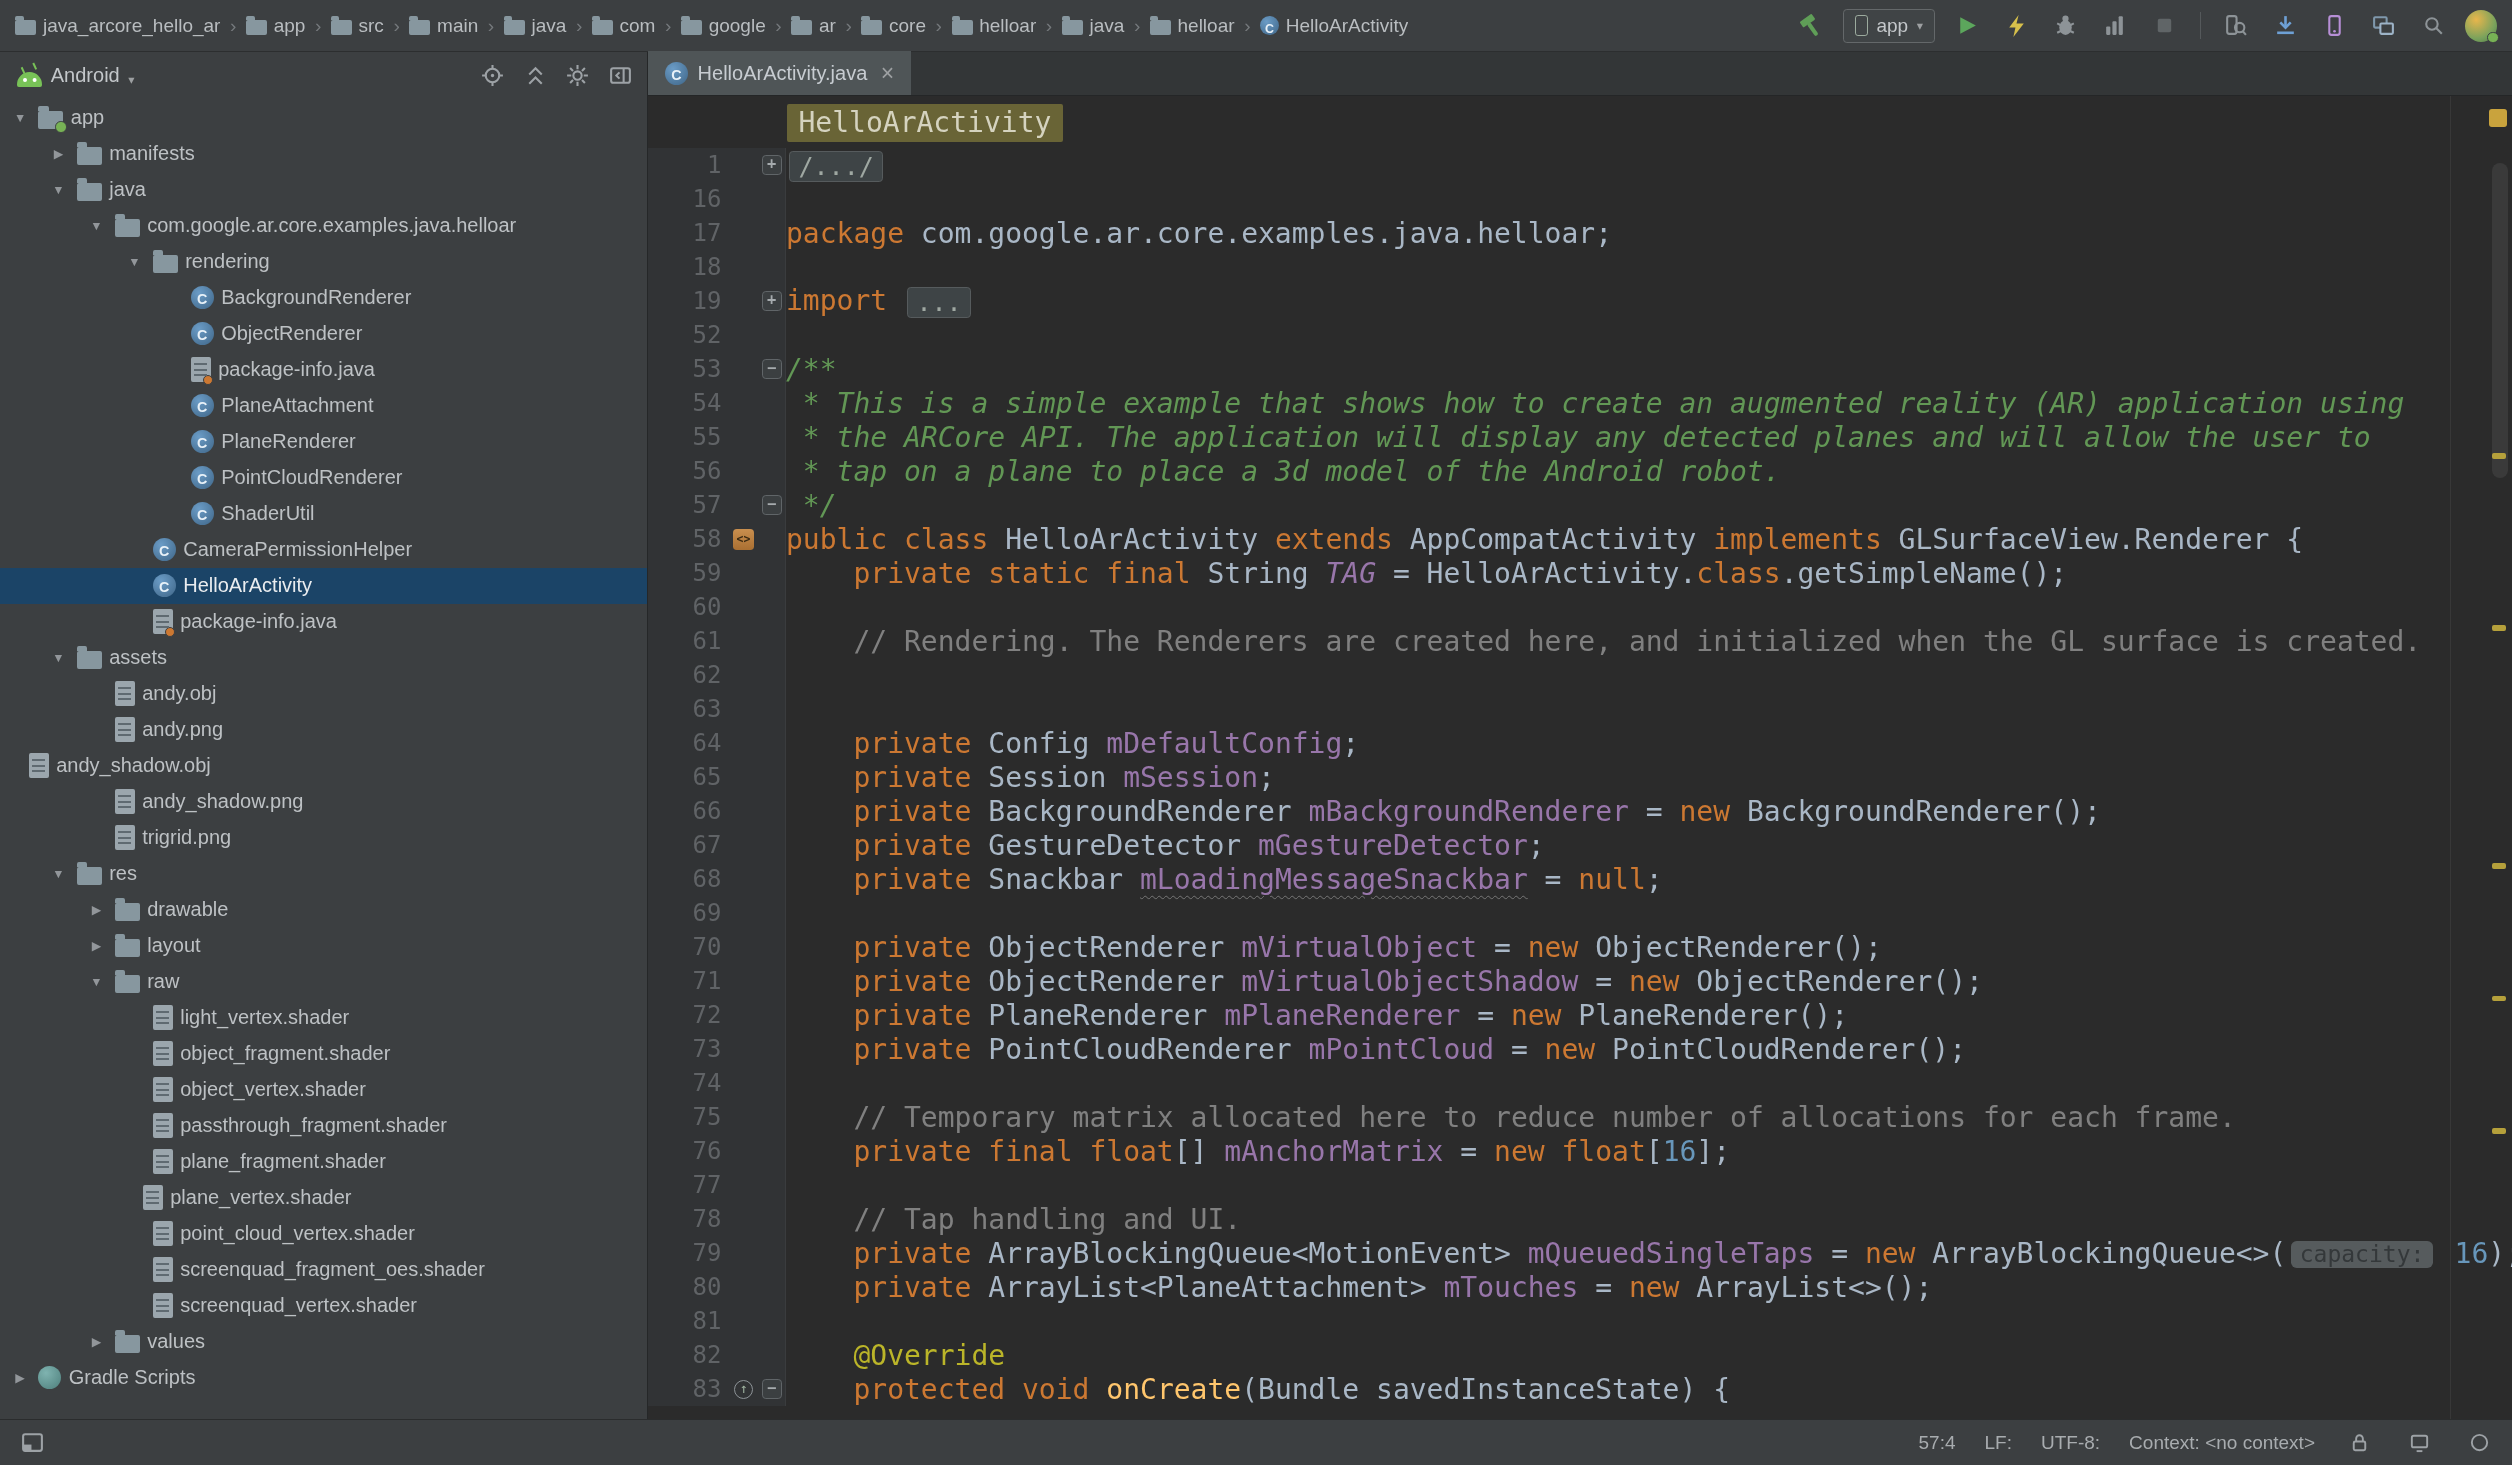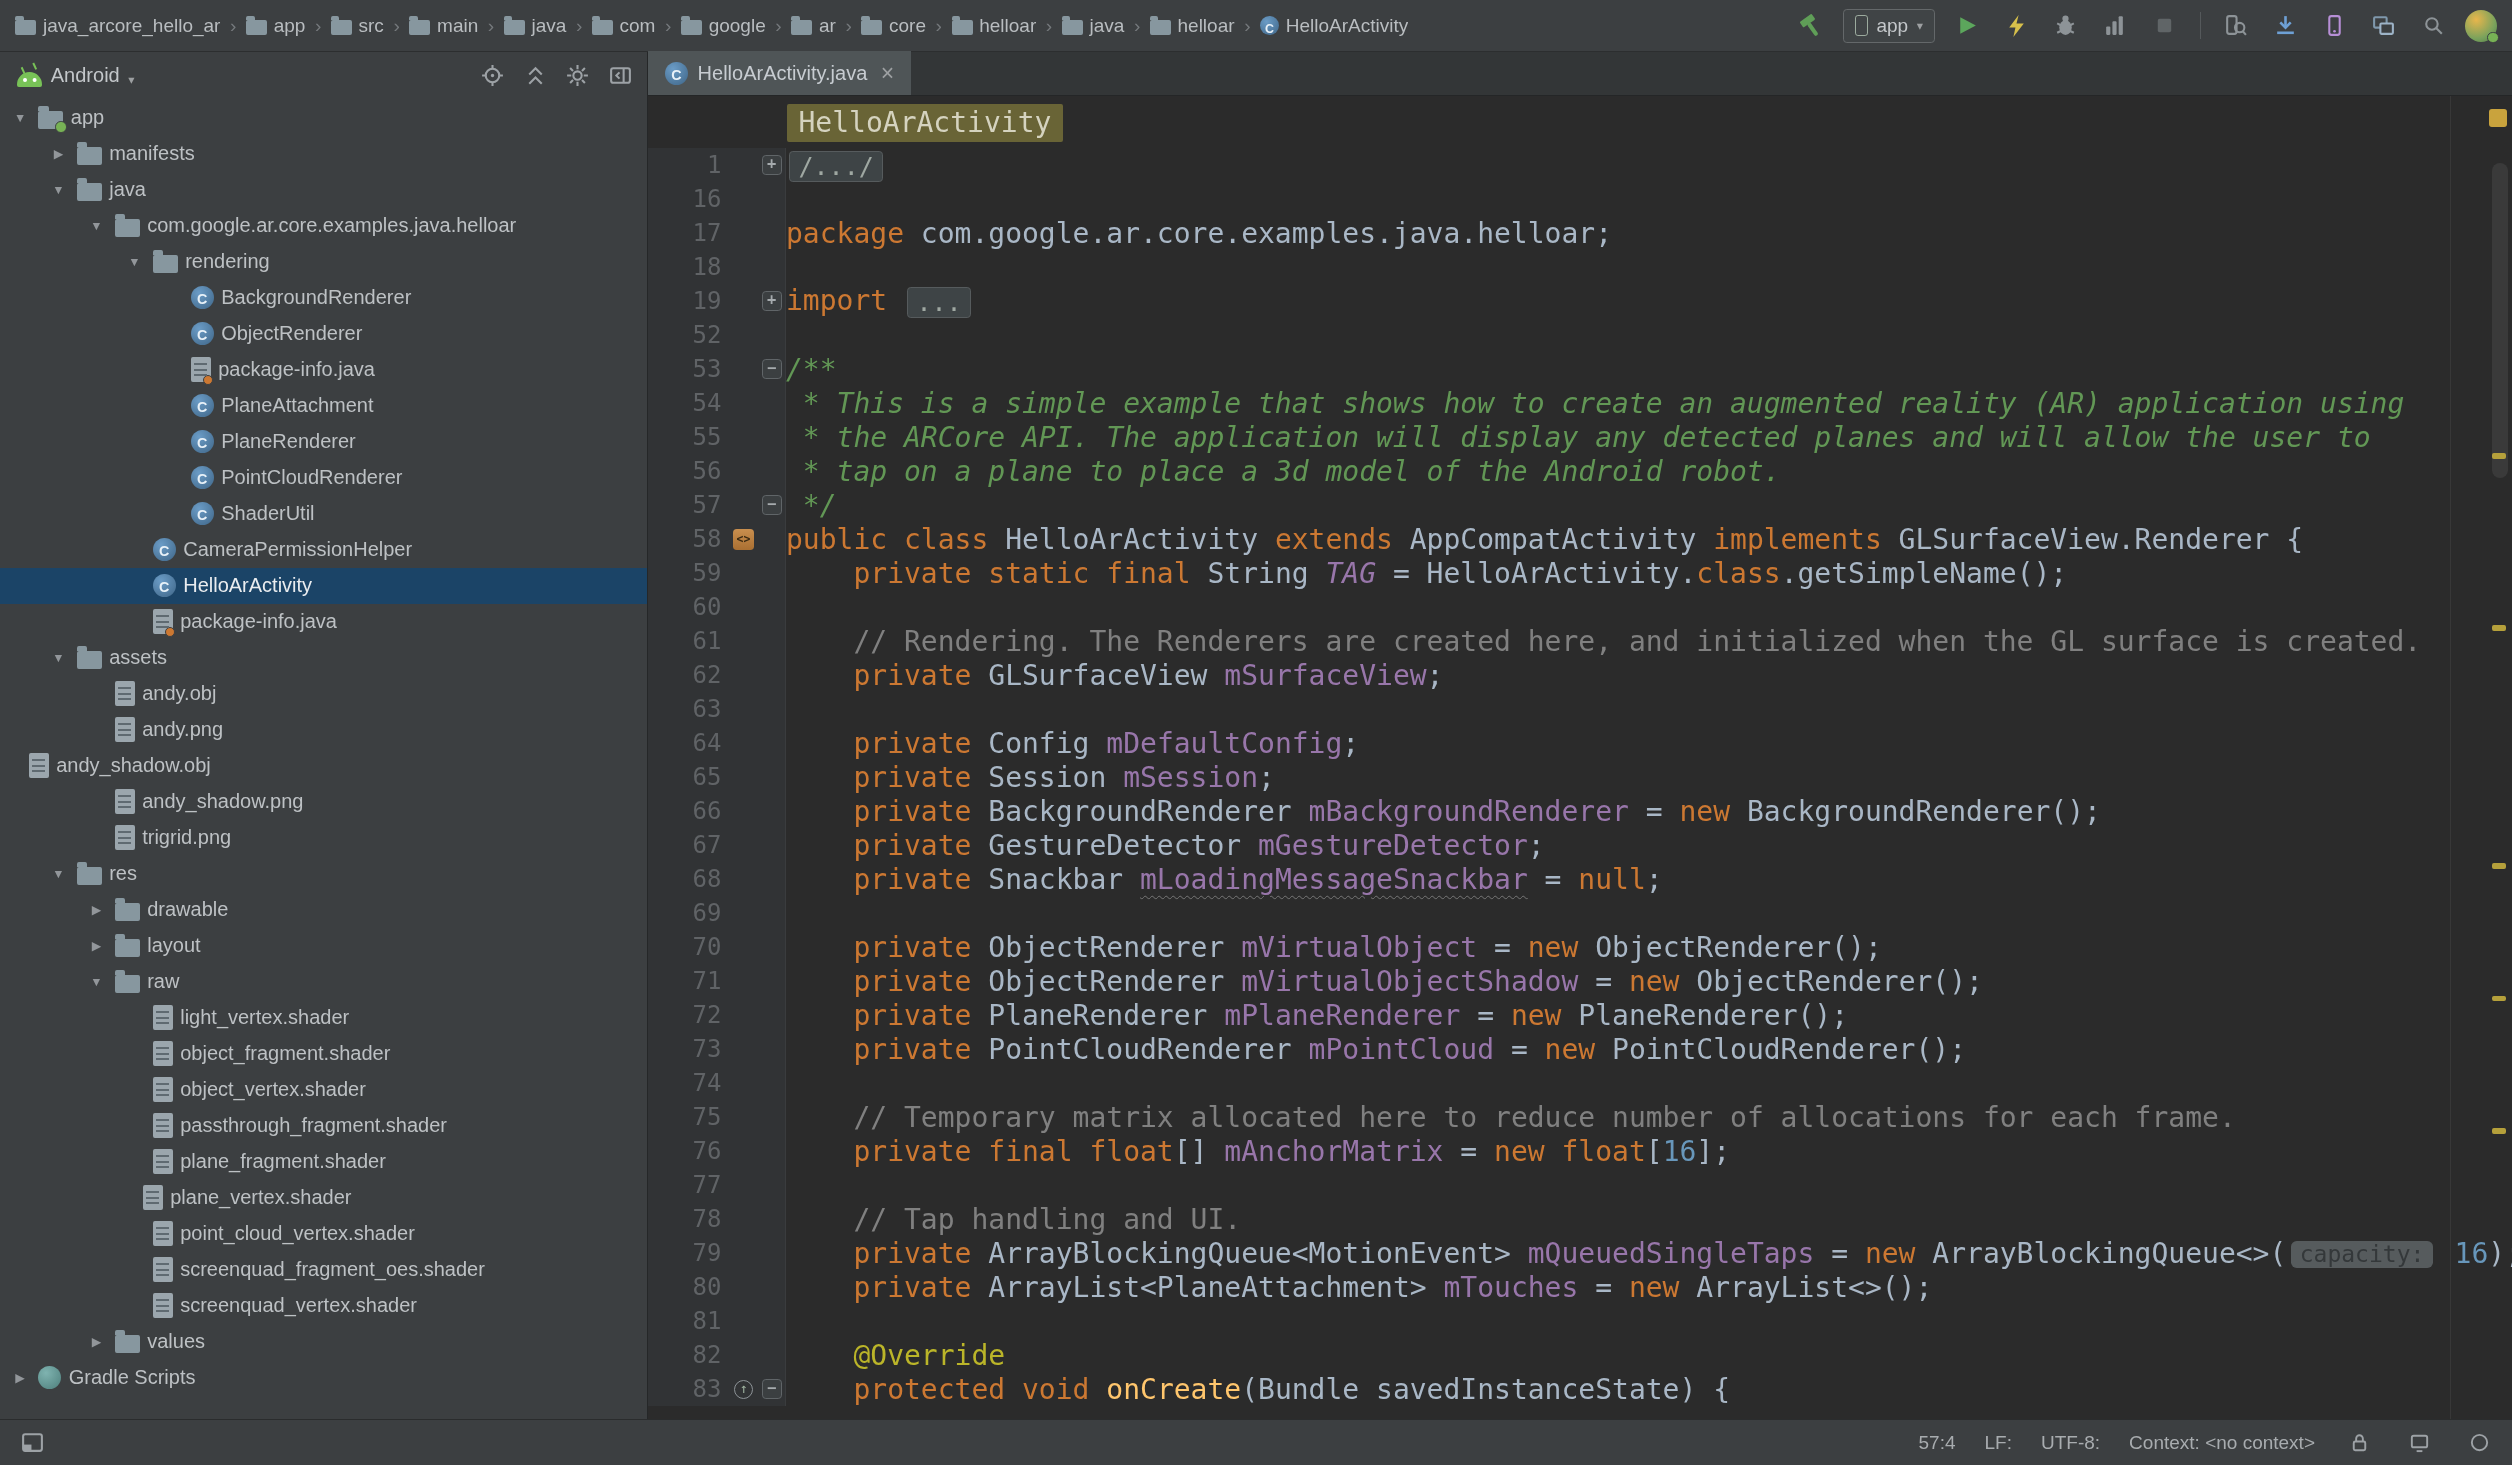--- a/index.html
+++ b/index.html
@@ -646,21 +646,20 @@
                 <span class="fmark"></span>
               </span>
               <span class="ctext"><span class="sg-p">    </span><span class="sg-c">// Rendering. The Renderers are created here, and initialized when the GL surface is created.</span></span>
             </div>
             <div class="code-line">
               <span class="gutter">
                 <span class="ln">62</span>
                 <span class="gicon"></span>
                 <span class="fmark"></span>
               </span>
-              <span class="ctext"><span class="sg-p">    </span><span class="sg-k">private </span><span class="sg-p">GLSurfaceView </span><span class="sg-f">mSurfaceView</span><span class="sg-p">;</span></span>
             </div>
             <div class="code-line">
               <span class="gutter">
                 <span class="ln">63</span>
                 <span class="gicon"></span>
                 <span class="fmark"></span>
               </span>
               <span class="ctext"></span>
             </div>
             <div class="code-line">

